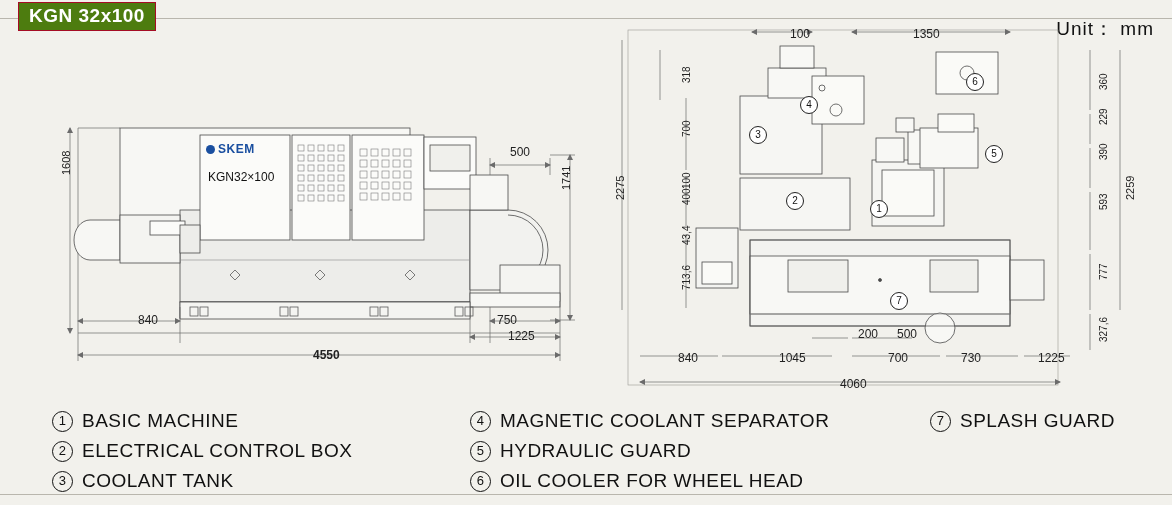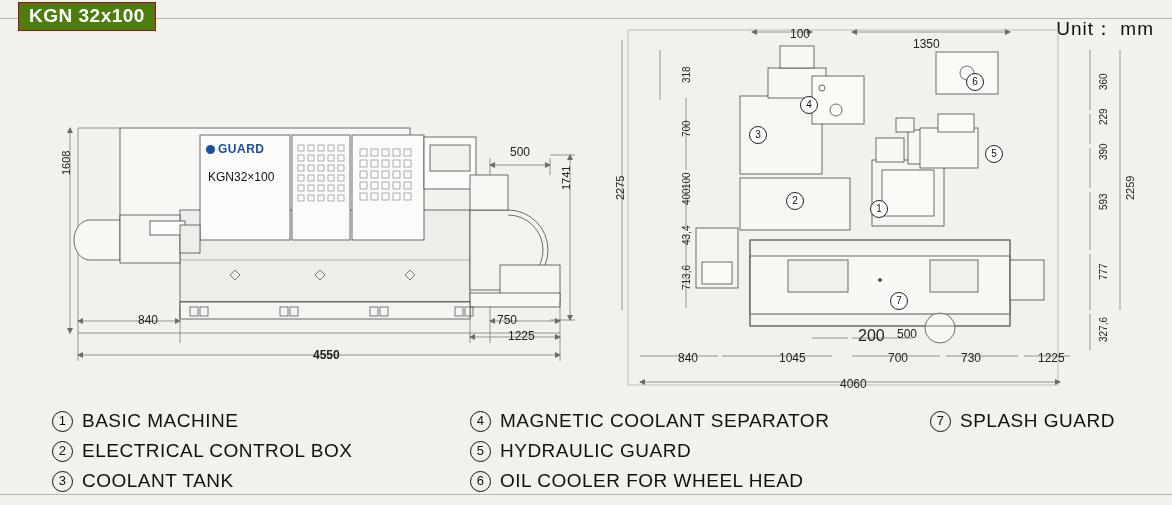--- a/index.html
+++ b/index.html
@@ -216,21 +216,21 @@
 
   <div style="position:absolute;left:60px;top:175px;transform:rotate(-90deg);transform-origin:left top;font-size:11px;color:#222;">1608</div>
   <div style="position:absolute;left:560px;top:190px;transform:rotate(-90deg);transform-origin:left top;font-size:11px;color:#222;">1741</div>
   <div style="position:absolute;left:138px;top:313px;font-size:12px;color:#222;">840</div>
   <div style="position:absolute;left:313px;top:348px;font-size:12px;color:#222;font-weight:bold;">4550</div>
   <div style="position:absolute;left:510px;top:145px;font-size:12px;color:#222;">500</div>
   <div style="position:absolute;left:497px;top:313px;font-size:12px;color:#222;">750</div>
   <div style="position:absolute;left:508px;top:329px;font-size:12px;color:#222;">1225</div>
 
   <div style="position:absolute;left:206px;top:142px;font-size:12px;font-weight:bold;color:#1a4fa0;letter-spacing:.5px;">
-    <span style="display:inline-block;width:9px;height:9px;border-radius:50%;background:#1a4fa0;vertical-align:-1px;margin-right:3px;"></span><span>GUARD</span>
+    <span style="display:inline-block;width:9px;height:9px;border-radius:50%;background:#1a4fa0;vertical-align:-1px;margin-right:3px;"></span><span>SKEM</span>
   </div>
   <div style="position:absolute;left:200px;top:170px;font-size:12px;color:#111;margin-left:8px;">KGN32×100</div>
 
   <svg width="560" height="390" viewBox="0 0 560 390" style="position:absolute;left:600px;top:10px;">
     <g fill="none" stroke="#4a4a4a" stroke-width="0.8">
 
       <rect x="28" y="20" width="430" height="355" stroke="#9a9a94" stroke-width="0.6" fill="none"></rect>
 
       <rect x="140" y="86" width="82" height="78" fill="#f6f6f3"></rect>
       <rect x="168" y="58" width="58" height="30" fill="#f8f8f5"></rect>
@@ -303,41 +303,41 @@
       <line x1="490" y1="104" x2="490" y2="134"></line>
       <line x1="490" y1="138" x2="490" y2="178"></line>
       <line x1="490" y1="182" x2="490" y2="240"></line>
       <line x1="490" y1="244" x2="490" y2="300"></line>
       <line x1="490" y1="304" x2="490" y2="340"></line>
       <line x1="520" y1="40" x2="520" y2="300"></line>
     </g>
   </svg>
 
   <div style="position:absolute;left:790px;top:27px;font-size:12px;color:#222;">100</div>
-  <div style="position:absolute;left:913px;top:37px;font-size:12px;color:#222;">1350</div>
+  <div style="position:absolute;left:913px;top:27px;font-size:12px;color:#222;">1350</div>
 
   <div style="position:absolute;left:614px;top:200px;transform:rotate(-90deg);transform-origin:left top;font-size:11px;color:#222;">2275</div>
   <div style="position:absolute;left:681px;top:83px;transform:rotate(-90deg);transform-origin:left top;font-size:10px;color:#222;">318</div>
   <div style="position:absolute;left:681px;top:137px;transform:rotate(-90deg);transform-origin:left top;font-size:10px;color:#222;">700</div>
   <div style="position:absolute;left:681px;top:205px;transform:rotate(-90deg);transform-origin:left top;font-size:10px;color:#222;">400</div>
   <div style="position:absolute;left:681px;top:189px;transform:rotate(-90deg);transform-origin:left top;font-size:10px;color:#222;">100</div>
   <div style="position:absolute;left:681px;top:245px;transform:rotate(-90deg);transform-origin:left top;font-size:10px;color:#222;">43,4</div>
   <div style="position:absolute;left:681px;top:290px;transform:rotate(-90deg);transform-origin:left top;font-size:10px;color:#222;">713,6</div>
 
   <div style="position:absolute;left:1124px;top:200px;transform:rotate(-90deg);transform-origin:left top;font-size:11px;color:#222;">2259</div>
   <div style="position:absolute;left:1098px;top:90px;transform:rotate(-90deg);transform-origin:left top;font-size:10px;color:#222;">360</div>
   <div style="position:absolute;left:1098px;top:125px;transform:rotate(-90deg);transform-origin:left top;font-size:10px;color:#222;">229</div>
   <div style="position:absolute;left:1098px;top:160px;transform:rotate(-90deg);transform-origin:left top;font-size:10px;color:#222;">390</div>
   <div style="position:absolute;left:1098px;top:210px;transform:rotate(-90deg);transform-origin:left top;font-size:10px;color:#222;">593</div>
   <div style="position:absolute;left:1098px;top:280px;transform:rotate(-90deg);transform-origin:left top;font-size:10px;color:#222;">777</div>
   <div style="position:absolute;left:1098px;top:342px;transform:rotate(-90deg);transform-origin:left top;font-size:10px;color:#222;">327,6</div>
 
   <div style="position:absolute;left:678px;top:351px;font-size:12px;color:#222;">840</div>
   <div style="position:absolute;left:779px;top:351px;font-size:12px;color:#222;">1045</div>
-  <div style="position:absolute;left:858px;top:327px;font-size:16px;color:#222;">200</div>
+  <div style="position:absolute;left:858px;top:327px;font-size:12px;color:#222;">200</div>
   <div style="position:absolute;left:897px;top:327px;font-size:12px;color:#222;">500</div>
   <div style="position:absolute;left:888px;top:351px;font-size:12px;color:#222;">700</div>
   <div style="position:absolute;left:961px;top:351px;font-size:12px;color:#222;">730</div>
   <div style="position:absolute;left:1038px;top:351px;font-size:12px;color:#222;">1225</div>
   <div style="position:absolute;left:840px;top:377px;font-size:12px;color:#222;">4060</div>
 
   <div style="position:absolute;left:870px;top:200px;width:16px;height:16px;line-height:15px;border:1px solid #222;border-radius:50%;text-align:center;font-size:10px;color:#111;background:#fff;">1</div>
   <div style="position:absolute;left:786px;top:192px;width:16px;height:16px;line-height:15px;border:1px solid #222;border-radius:50%;text-align:center;font-size:10px;color:#111;background:#fff;">2</div>
   <div style="position:absolute;left:749px;top:126px;width:16px;height:16px;line-height:15px;border:1px solid #222;border-radius:50%;text-align:center;font-size:10px;color:#111;background:#fff;">3</div>
   <div style="position:absolute;left:800px;top:96px;width:16px;height:16px;line-height:15px;border:1px solid #222;border-radius:50%;text-align:center;font-size:10px;color:#111;background:#fff;">4</div>

